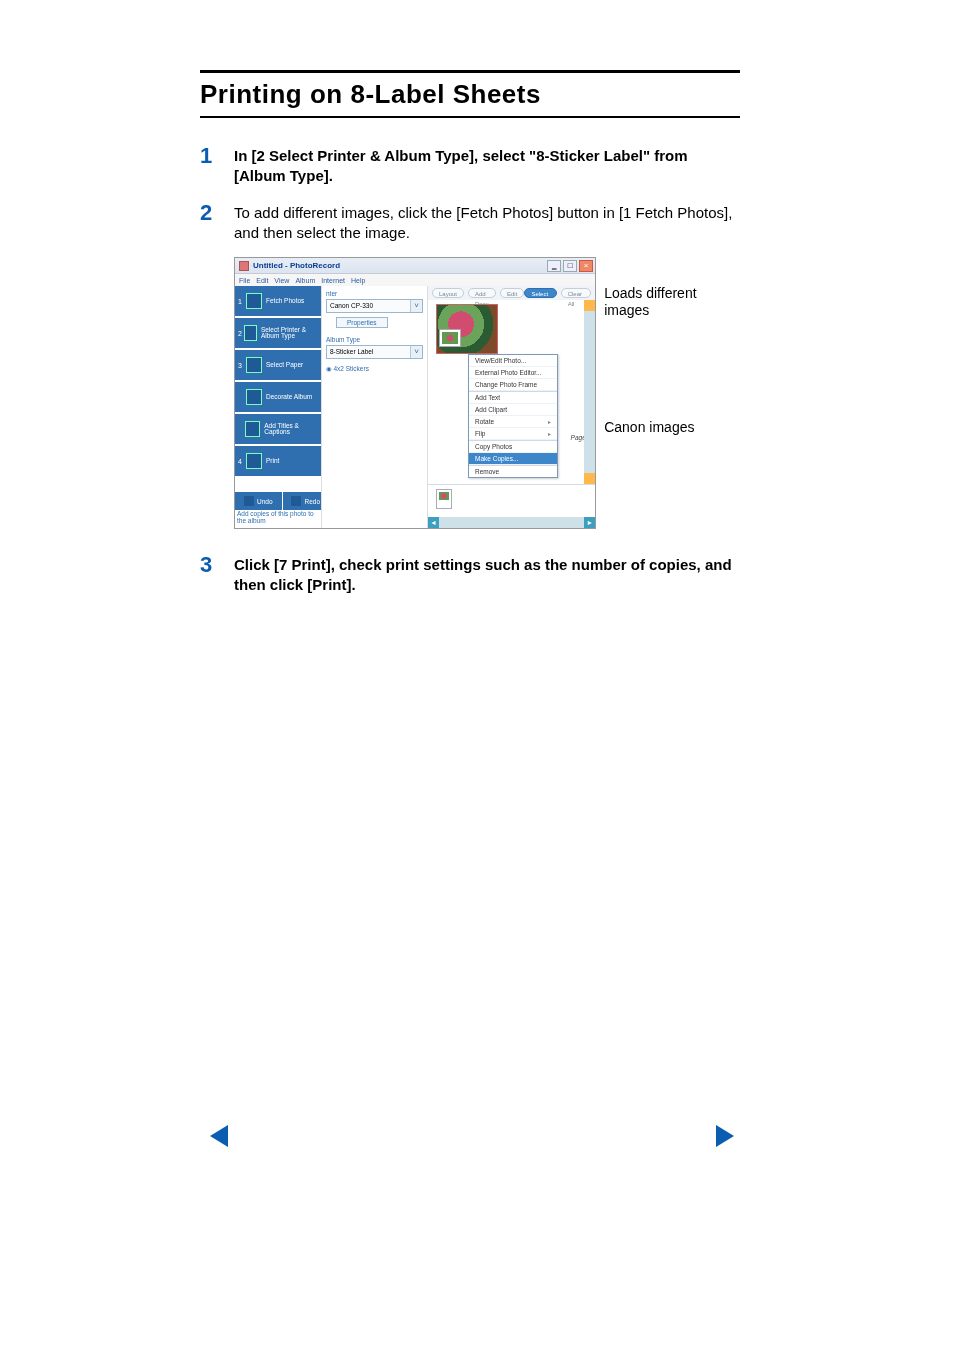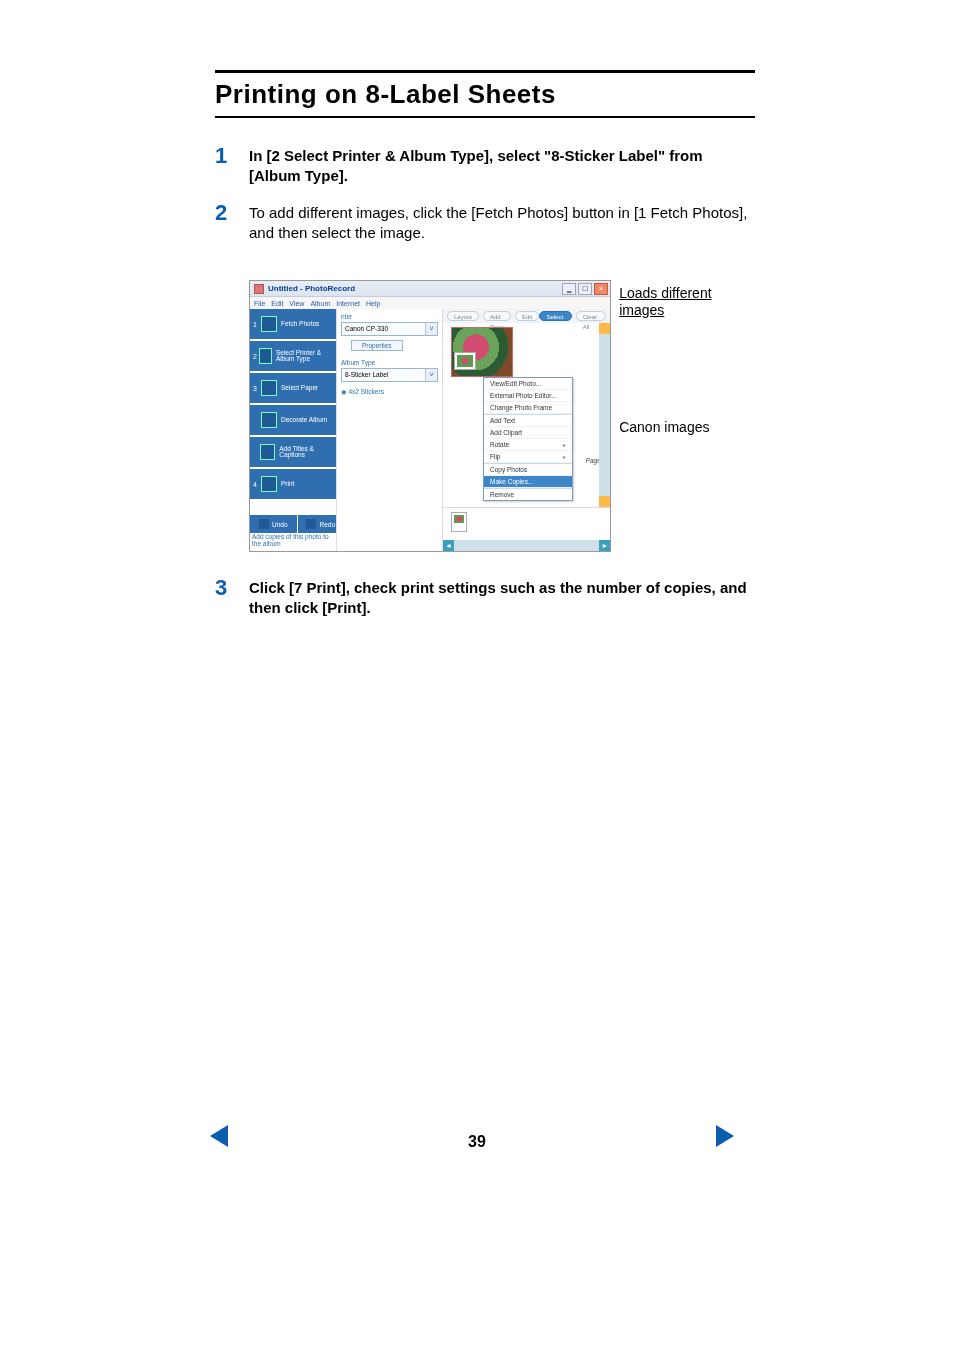--- a/index.html
+++ b/index.html
@@ -1,30 +1,30 @@
 <!DOCTYPE html>
 <html><head>
 <meta charset="utf-8">
 <style>
   * { box-sizing: border-box; margin: 0; padding: 0; }
   html, body { width: 954px; height: 1351px; background: #fff; font-family: Arial, Helvetica, sans-serif; color: #000; }
-  .page { position: relative; width: 954px; height: 1351px; padding: 70px 0 0 15px; }
+  .page { position: relative; width: 954px; height: 1351px; padding: 70px 0 0 0; }
   .content { width: 540px; margin-left: 200px; }
   .rule { border-top: 3px solid #000; margin-bottom: 6px; }
   .title { font-size: 26px; font-weight: 900; letter-spacing: 0.5px; margin-bottom: 6px; font-family: Arial, Helvetica, sans-serif; }
   .rule2 { border-top: 2px solid #000; margin-bottom: 26px; }
   .step { display: flex; align-items: flex-start; margin-bottom: 14px; }
   .step-num { width: 34px; flex: 0 0 34px; color: #0b5db0; font-size: 22px; font-weight: 700; line-height: 1; padding-top: 1px; }
   .step-body { flex: 1; font-size: 15px; line-height: 1.35; }
   .step-body .lead { font-weight: 700; }
   .step-body p { margin-top: 2px; }
   .figure-wrap { display: flex; align-items: flex-start; margin: 6px 0 24px 34px; }
-  .figure { position: relative; width: 377px; height: 272px; background: #1d4ed8; border: 1px solid #999; font-size: 7px; margin-top: 23px; }
+  .figure { position: relative; width: 377px; height: 272px; background: #1d4ed8; border: 1px solid #999; font-size: 7px; }
   .annotations { margin-left: 8px; font-size: 14px; }
-  .anno1 { margin-top: 28px; line-height: 1.2; text-decoration: underline; }
+  .anno1 { margin-top: 28px; line-height: 1.2; }
   .anno2 { margin-top: 100px; line-height: 1.2; }
   
   .titlebar { position: absolute; left:0; top:0; right:0; height:16px; background: linear-gradient(#e8eef6,#dbe4f0); border-bottom:1px solid #c4cbd6; display:flex; align-items:center; padding-left:4px; }
   .titlebar .ico { width:10px; height:10px; background:#d77; margin-right:4px; border:1px solid #a55; }
   .titlebar .txt { color:#0a3d8f; font-weight:700; font-size:8px; }
   .winbtns { position:absolute; right:2px; top:2px; display:flex; gap:2px; }
   .winbtn { width:14px; height:12px; border:1px solid #9aa; background:#eef; font-size:8px; line-height:10px; text-align:center; }
   .winbtn.close { background:#e86; border-color:#c54; color:#fff; }
   .menubar { position:absolute; left:0; top:16px; right:0; height:12px; background:#f6f6f6; color:#2b5aa0; font-size:7px; padding-left:4px; display:flex; gap:6px; align-items:center; }
   .sidebar { position:absolute; left:0; top:28px; width:86px; bottom:0; background:#fff; }
@@ -260,18 +260,15 @@
     </div>
 
     <div class="step">
       <div class="step-num">3</div>
       <div class="step-body">
         <p class="lead">Click [7 Print], check print settings such as the number of copies, and then click [Print].</p>
       </div>
     </div>
   </div>
 
-  <div class="footer">
-    <span class="pagenum">39</span>
-  </div>
   <a class="navleft"><span class="tri left"></span></a>
   <a class="navright"><span class="tri right"></span></a>
 </div>
 
 </body></html>

